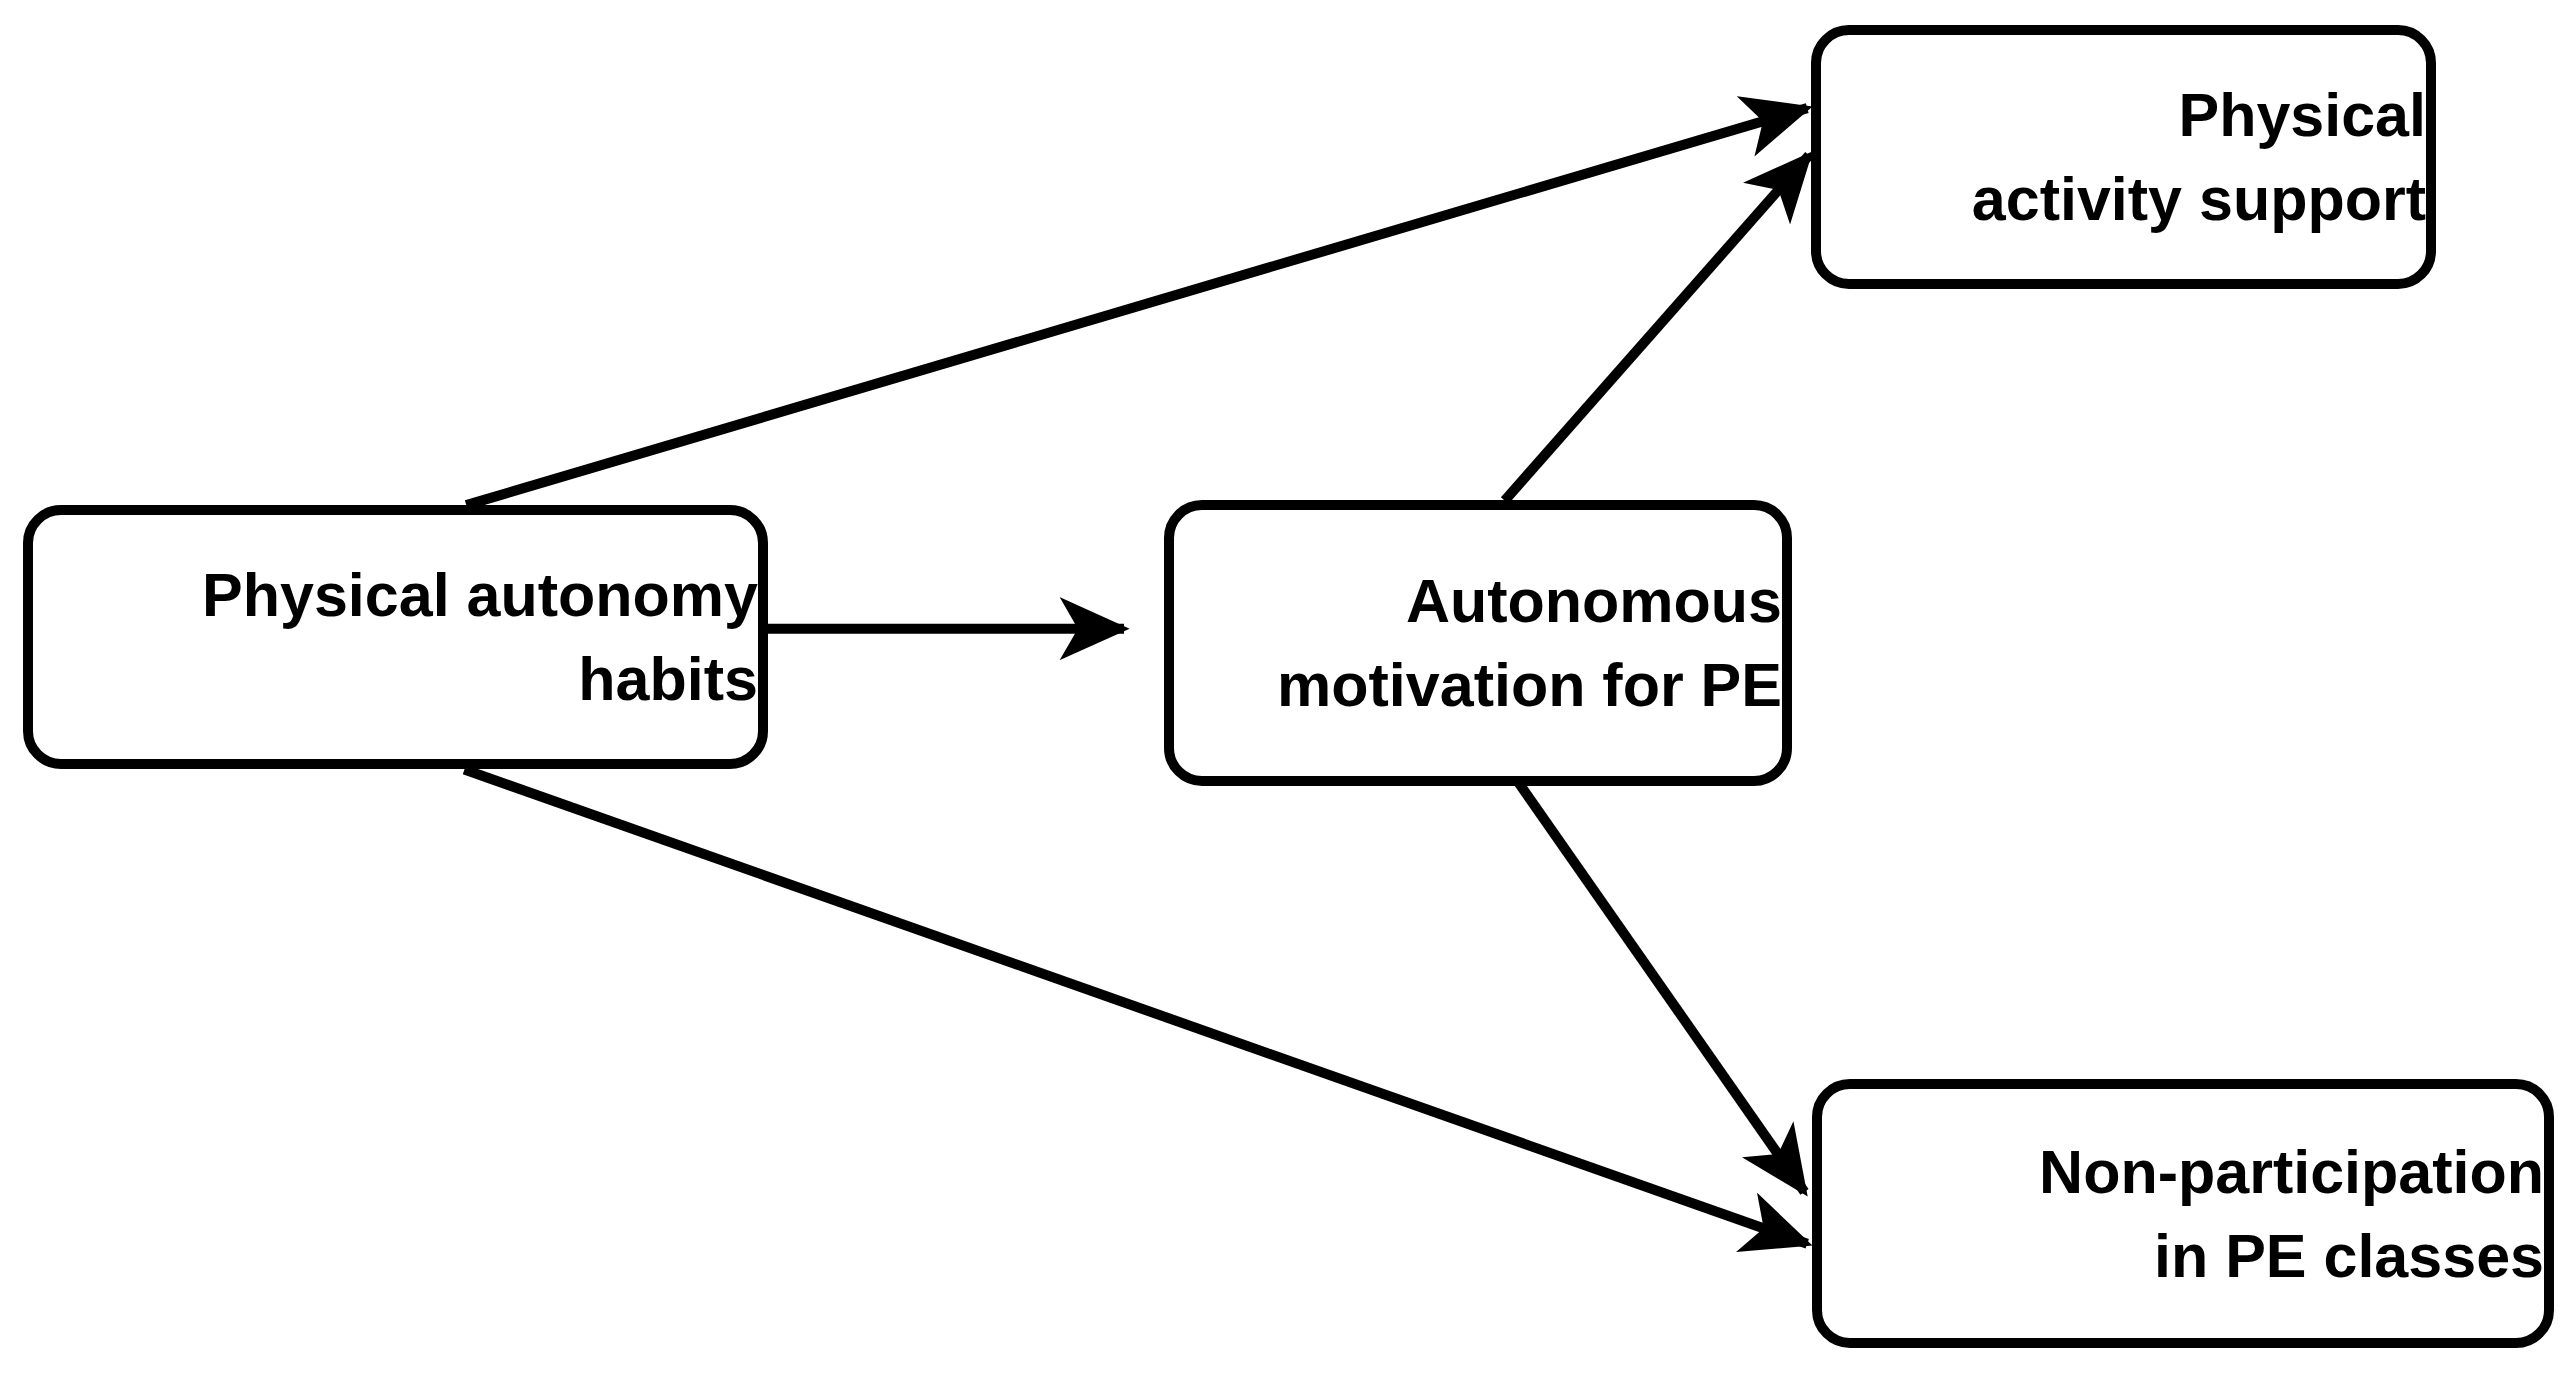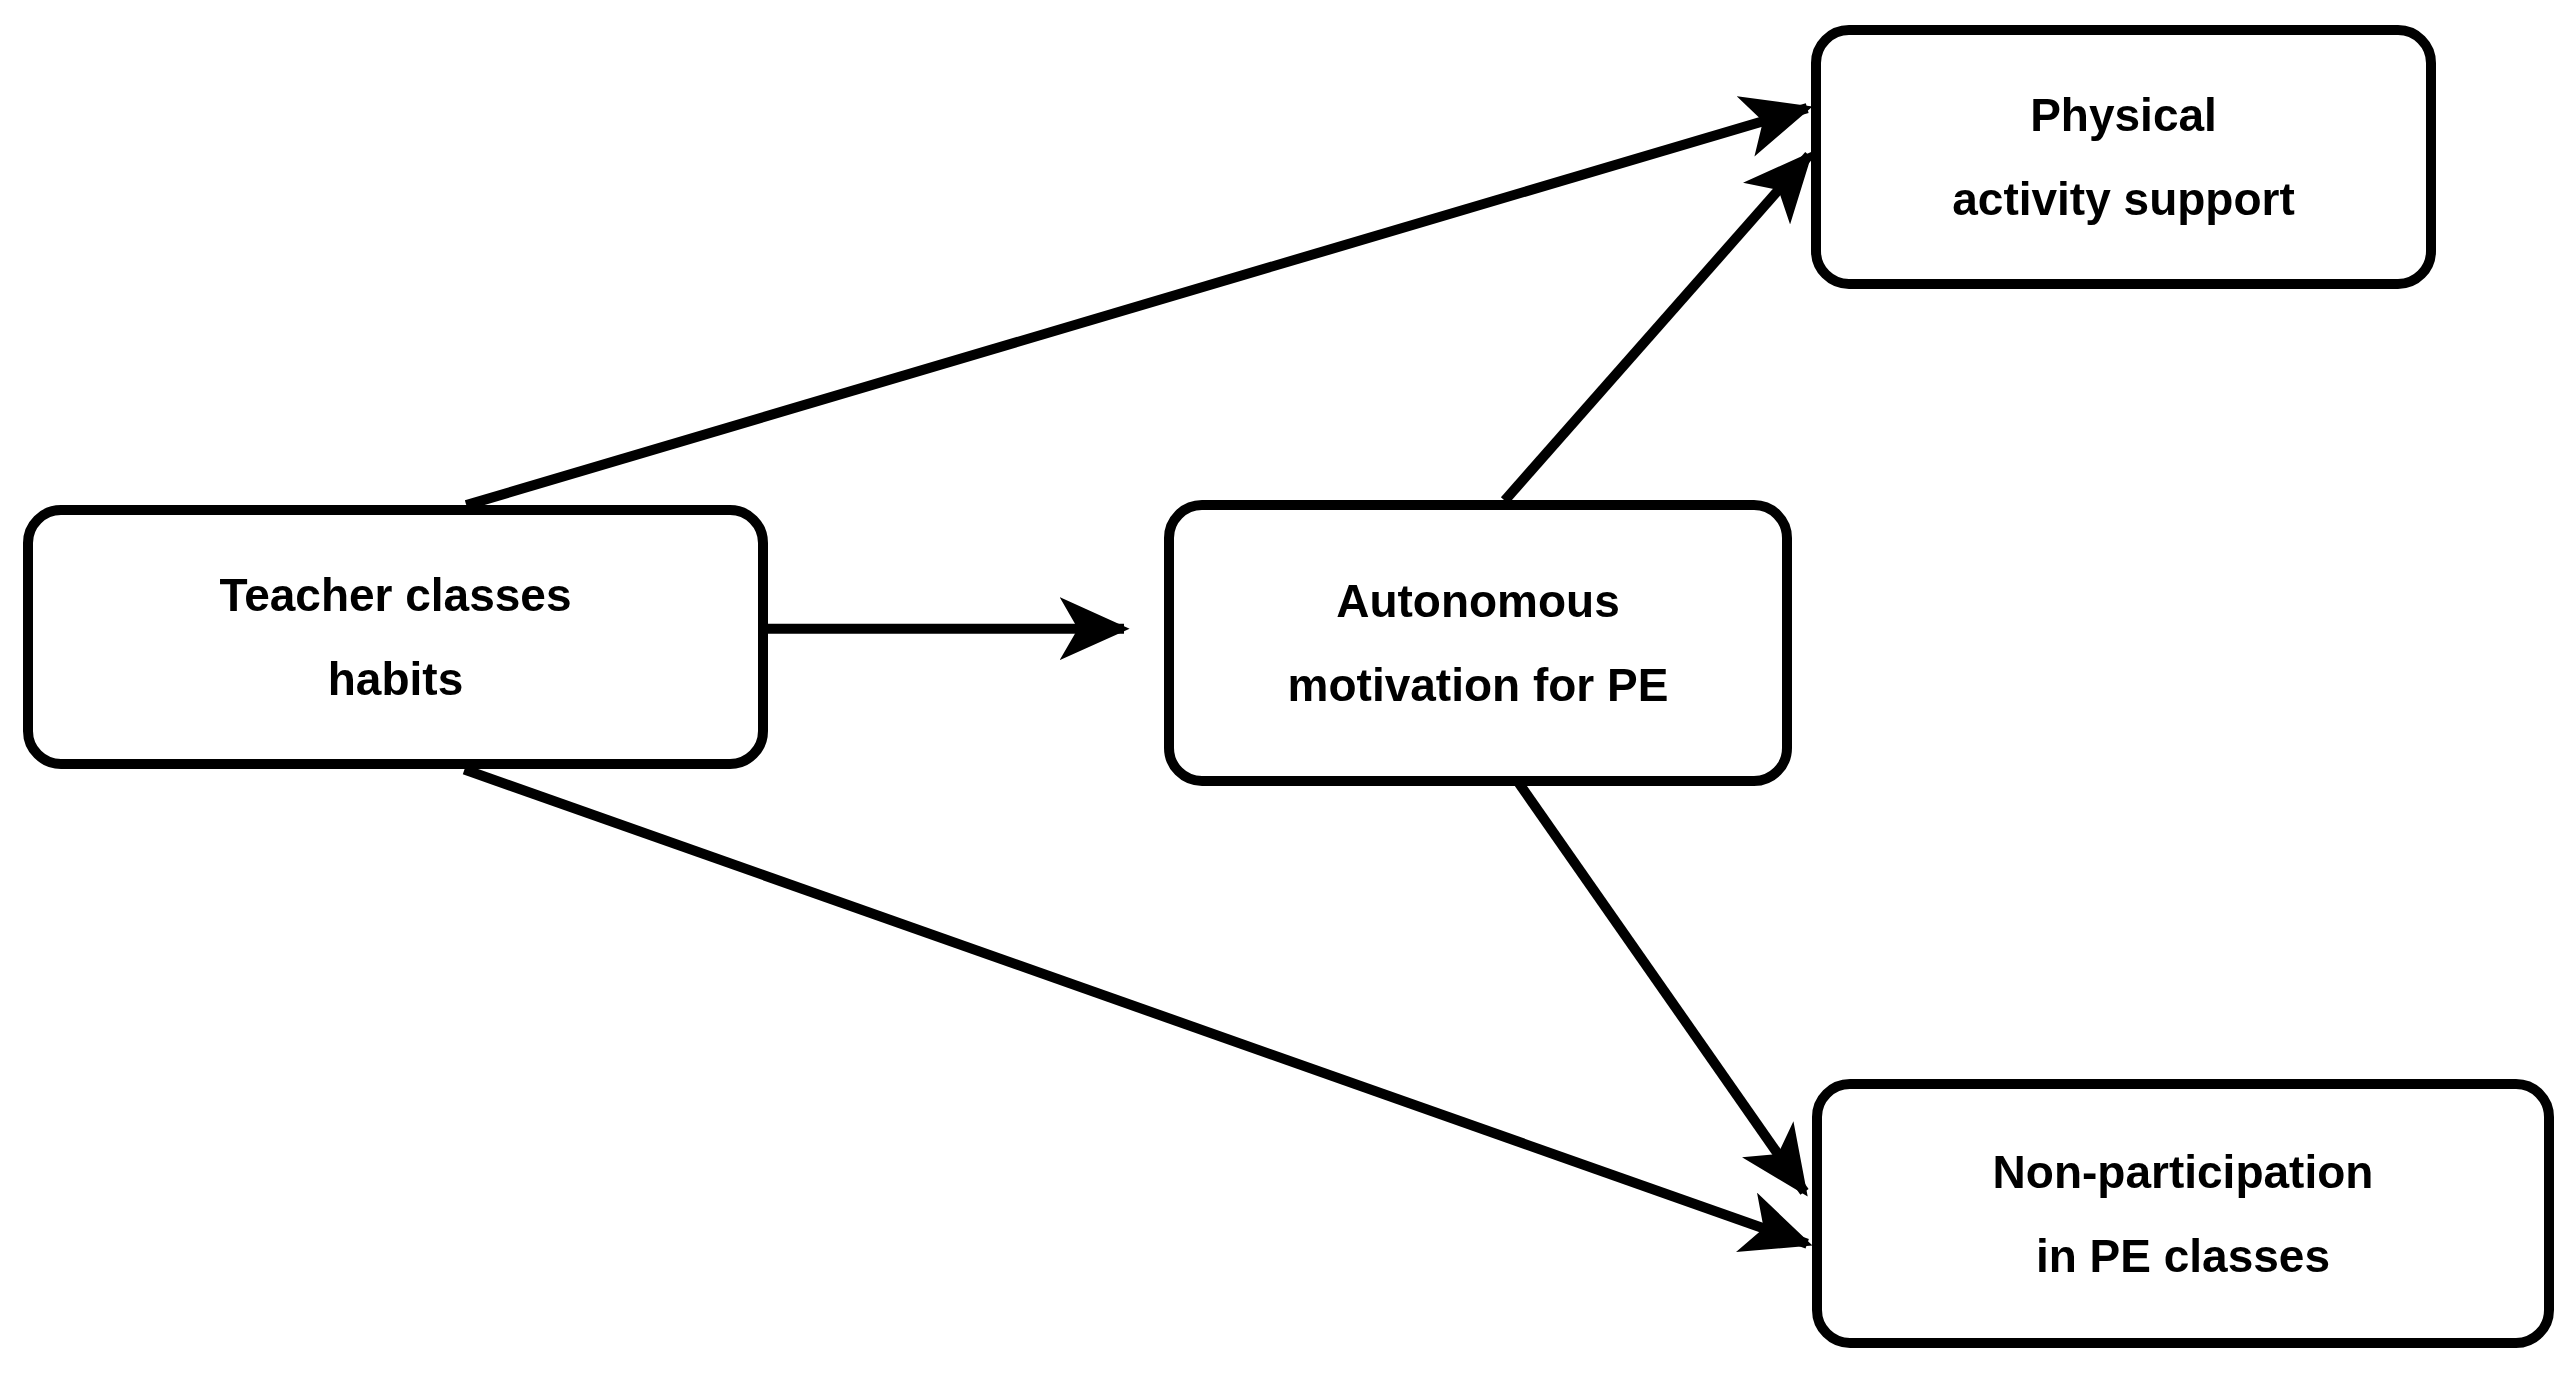--- a/index.html
+++ b/index.html
@@ -30,26 +30,26 @@
   .edge-head{
     fill:var(--stroke);
   }
   .node{
     position:absolute;
     background:var(--fill);
     border:10px solid var(--stroke);
     border-radius:38px;
     display:flex;
     flex-direction:column;
-    align-items:center;
+    align-items:flex-end;
     justify-content:center;
     text-align:center;
     color:var(--text);
     font-weight:bold;
-    font-size:46px;
+    font-size:61px;
     line-height:84px;
     letter-spacing:0px;
   }
   .node span{display:block;white-space:nowrap;}
   .node-teacher   {left:23px;   top:505px;  width:745px; height:264px;}
   .node-motivation{left:1164px; top:500px;  width:628px; height:286px;}
   .node-physical  {left:1811px; top:24.5px;   width:625px; height:264px;}
   .node-nonpart   {left:1812px; top:1079px; width:742px; height:269px;}
 </style>
 </head>
@@ -65,21 +65,21 @@
     </defs>
 
     <line class="edge" x1="513" y1="556" x2="1989" y2="119" marker-end="url(#ah)"></line>
     <line class="edge" x1="842" y1="692" x2="1237" y2="692" marker-end="url(#ah)"></line>
     <line class="edge" x1="511" y1="847" x2="1989" y2="1369" marker-end="url(#ah)"></line>
     <line class="edge" x1="1656" y1="551" x2="1991" y2="171" marker-end="url(#ah)"></line>
     <line class="edge" x1="1657" y1="841" x2="1986" y2="1312" marker-end="url(#ah)"></line>
   </svg>
 
   <div class="node node-teacher">
-    <span>Teacher classes</span>
+    <span>Physical autonomy</span>
     <span>habits</span>
   </div>
 
   <div class="node node-motivation">
     <span>Autonomous</span>
     <span>motivation for PE</span>
   </div>
 
   <div class="node node-physical">
     <span>Physical</span>

